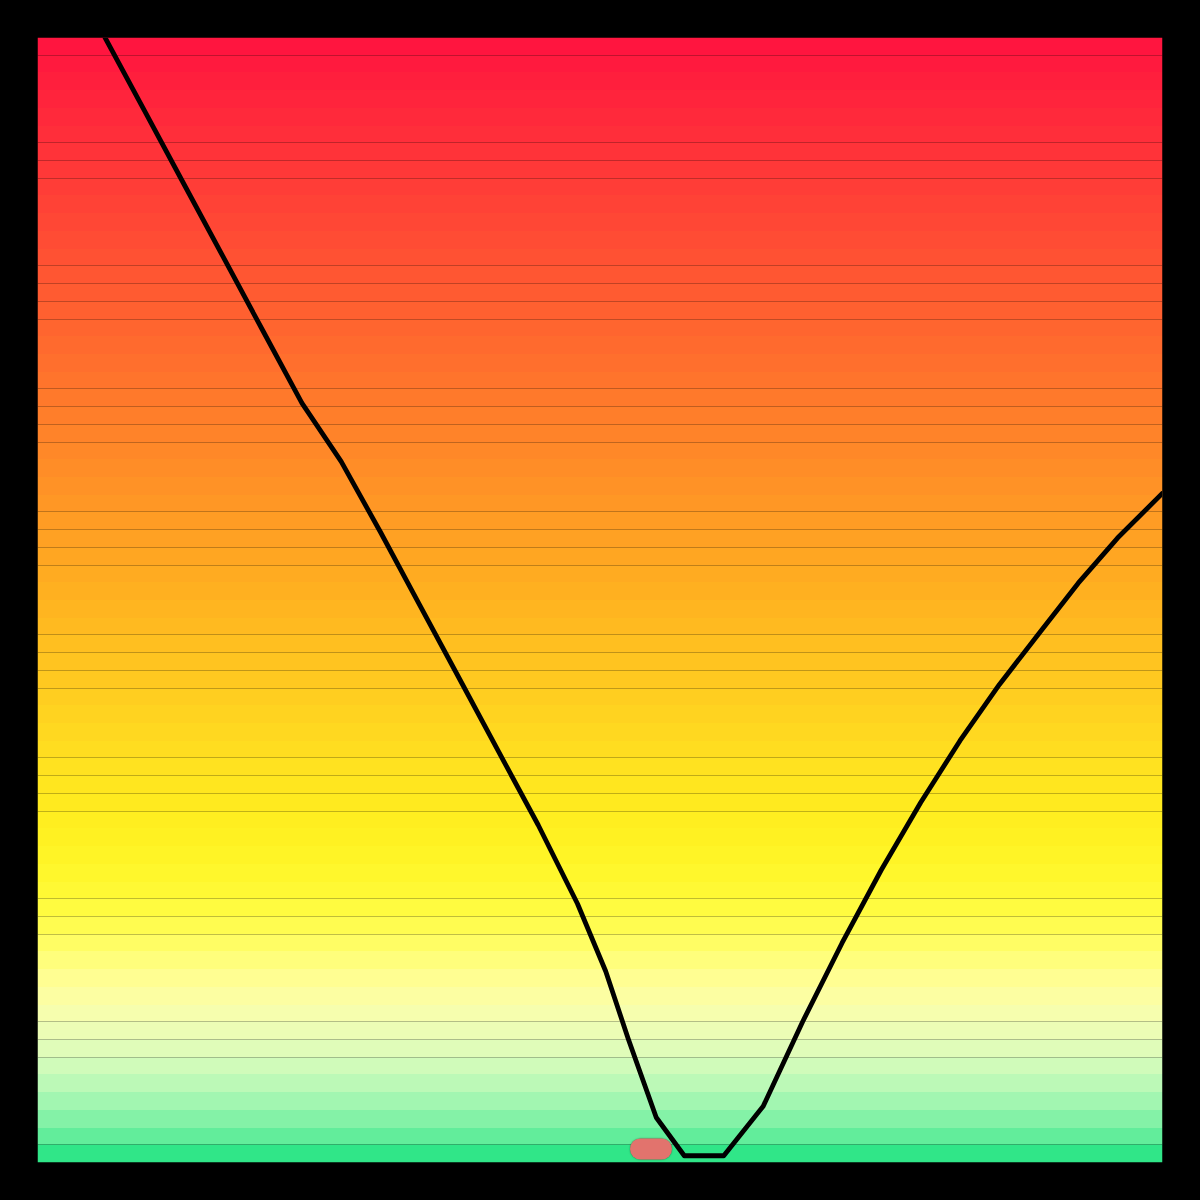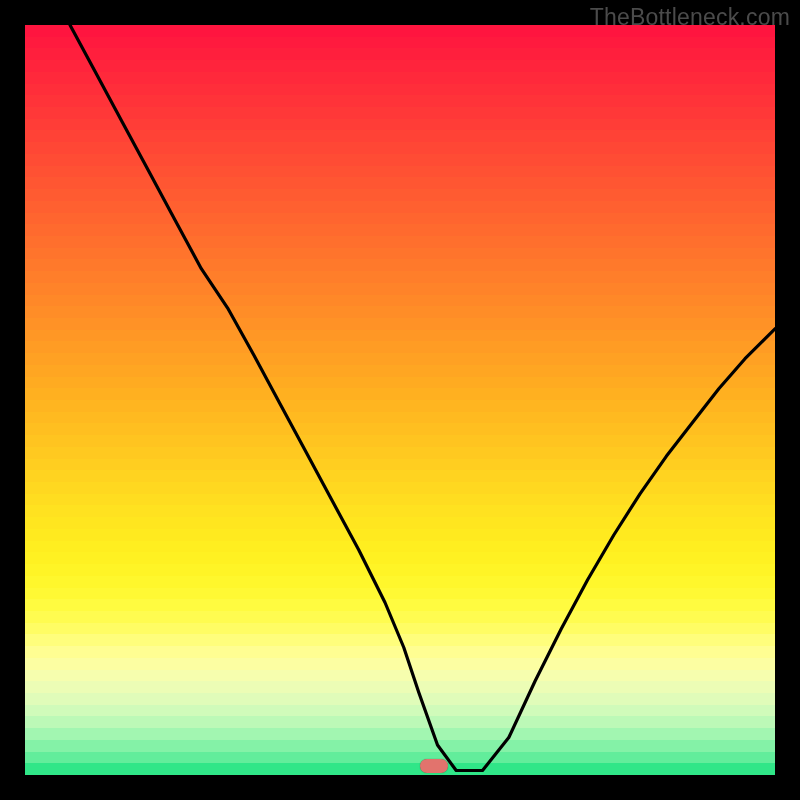--- a/index.html
+++ b/index.html
@@ -60,21 +60,20 @@
     height: 14px;
     border-radius: 8px;
     box-shadow: 0 0 1px rgba(0,0,0,0.5);
     z-index: 30;
   }
 </style>
 </head>
 <body>
 
 <div class="frame">
-  <div class="watermark">TheBottleneck.com</div>
 
   <div class="plot-area">
     <div class="bg-bands" id="bg-bands">
         <div style="background: rgb(255, 21, 63); height: 11.7188px;"></div>
         <div style="background: rgb(255, 26, 62); height: 11.7188px;"></div>
         <div style="background: rgb(255, 31, 61); height: 11.7188px;"></div>
         <div style="background: rgb(255, 36, 60); height: 11.7188px;"></div>
         <div style="background: rgb(255, 41, 59); height: 11.7188px;"></div>
         <div style="background: rgb(255, 46, 58); height: 11.7188px;"></div>
         <div style="background: rgb(255, 51, 57); height: 11.7188px;"></div>

